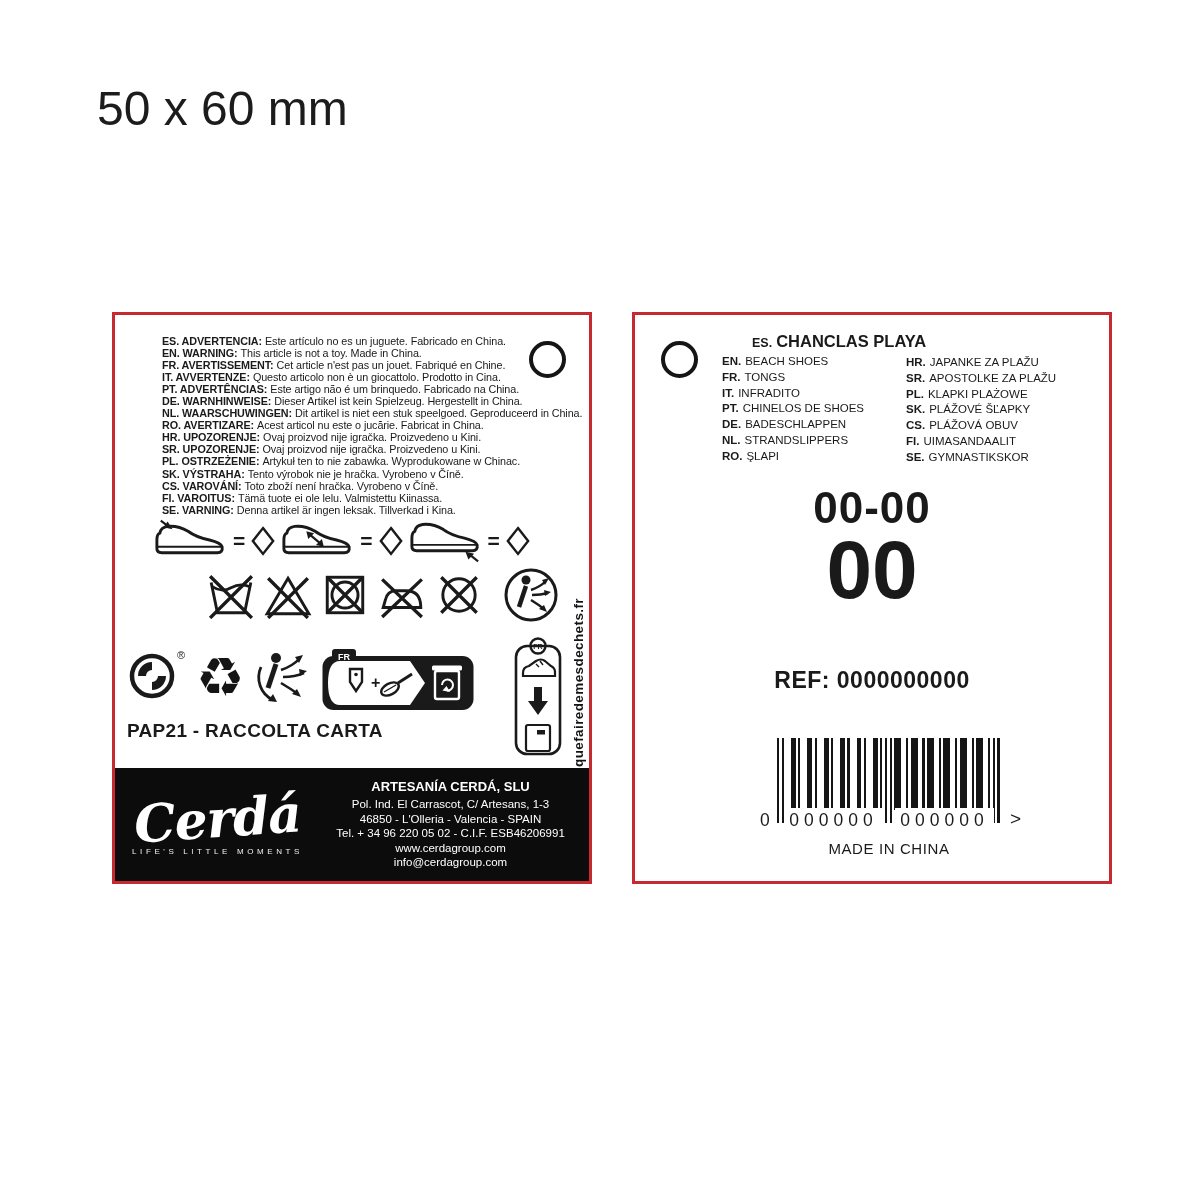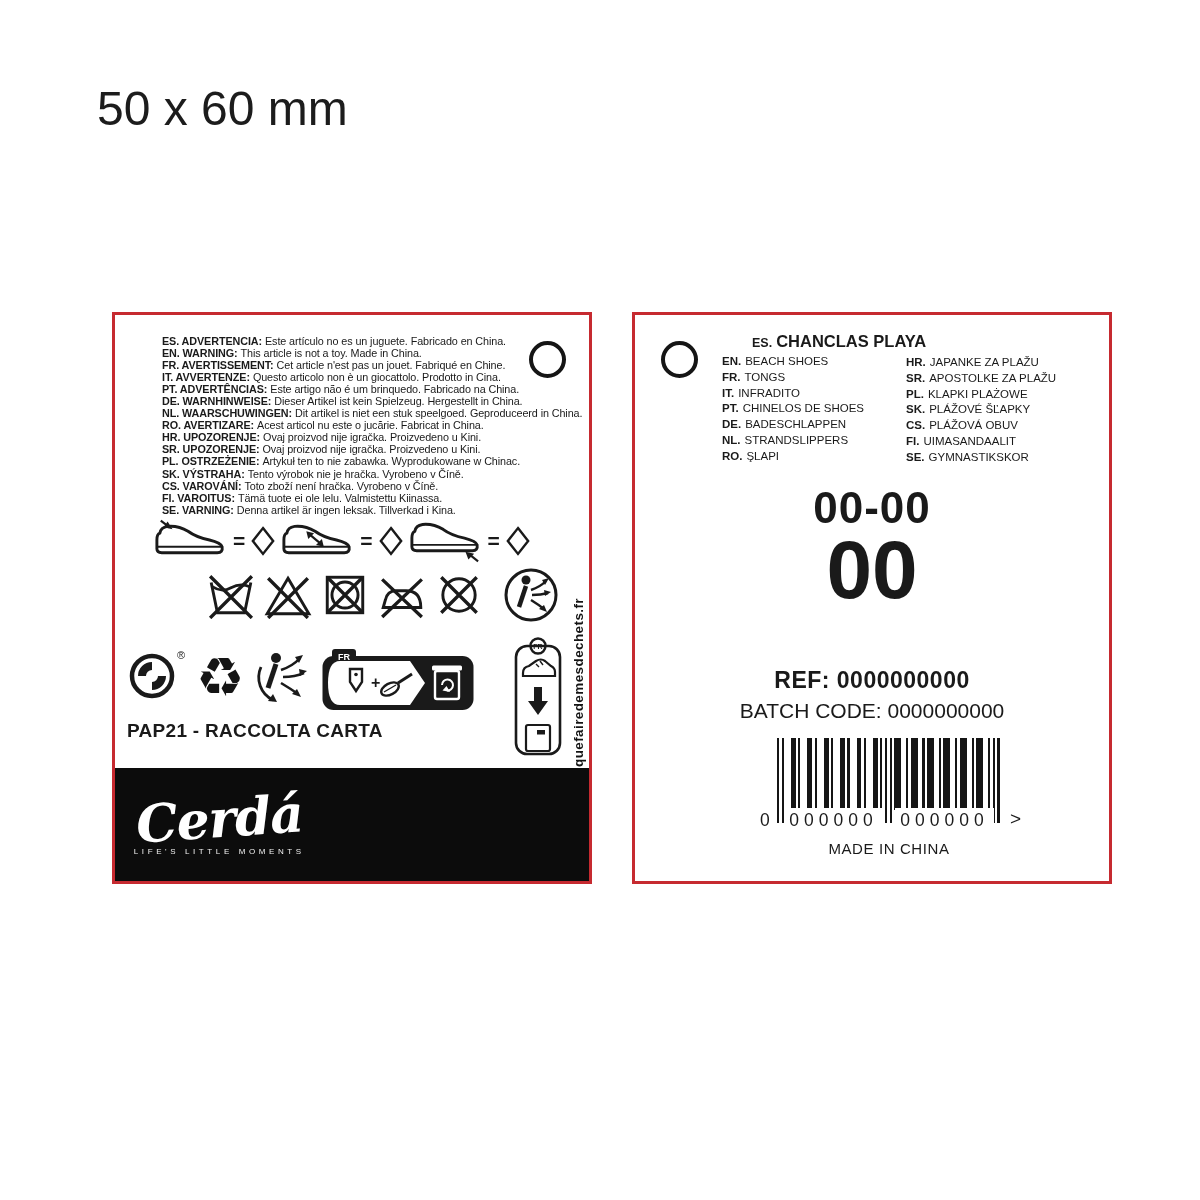--- a/index.html
+++ b/index.html
@@ -249,20 +249,28 @@
 
   <div class="vtext">quefairedemesdechets.fr</div>
 
   <div class="pap">PAP21 - RACCOLTA CARTA</div>
 
   <div class="footer">
     <div class="footer-logo">
       <div class="cerda-script">Cerdá</div>
       <div class="cerda-tag">LIFE'S LITTLE MOMENTS</div>
     </div>
+    <div class="footer-info">
+      <div class="fi-company">ARTESANÍA CERDÁ, SLU</div>
+      <div class="fi-line">Pol. Ind. El Carrascot, C/ Artesans, 1-3</div>
+      <div class="fi-line">46850 - L'Olleria - Valencia - SPAIN</div>
+      <div class="fi-line">Tel. + 34 96 220 05 02 - C.I.F. ESB46206991</div>
+      <div class="fi-line">www.cerdagroup.com</div>
+      <div class="fi-line">info@cerdagroup.com</div>
+    </div>
   </div>
 </div>
 
 <div class="label" id="label-right">
   <div class="hole"></div>
 
   <div class="names-left">
     <div class="name-title"><b>ES.</b><span>CHANCLAS PLAYA</span></div>
     <div>
 
@@ -296,21 +304,20 @@
 
       <div class="name-line"><b>FI.</b><span>UIMASANDAALIT</span></div>
 
       <div class="name-line"><b>SE.</b><span>GYMNASTIKSKOR</span></div>
     </div>
 
   <div class="size-range">00-00</div>
   <div class="size-big">00</div>
 
   <div class="ref-line">REF: 0000000000</div>
-  <div class="batch-line">BATCH CODE: 0000000000</div>
 
   <div class="barcode">
     <div class="bars" id="bars">
         <div class="bar on guard"></div>
         <div class="bar guard"></div>
         <div class="bar on guard"></div>
         <div class="bar"></div>
         <div class="bar"></div>
         <div class="bar"></div>
         <div class="bar on"></div>

